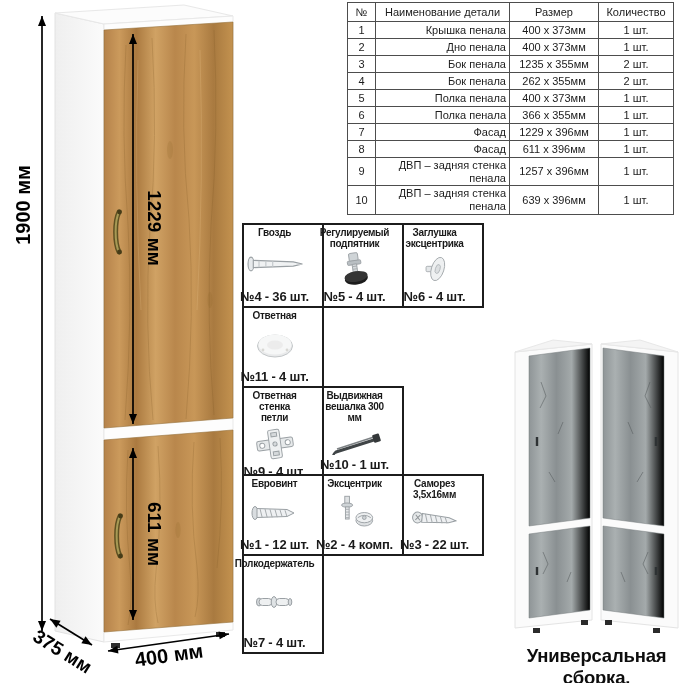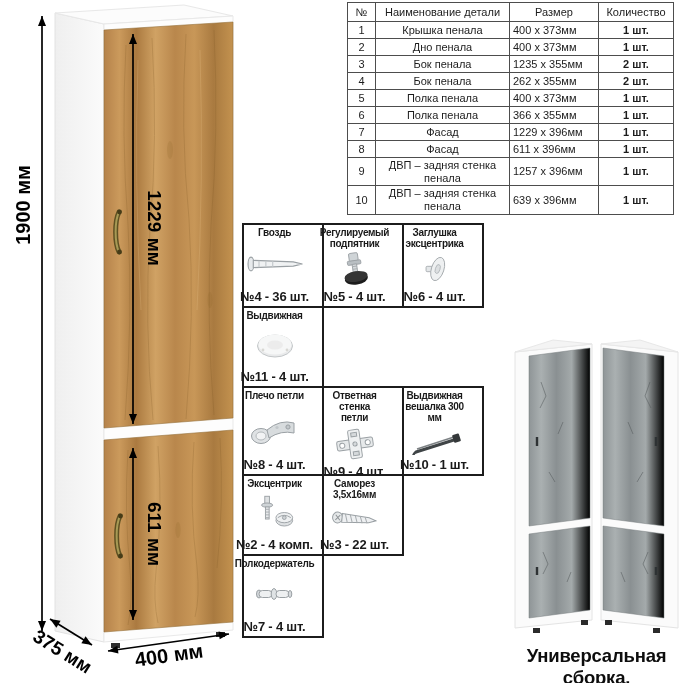--- a/index.html
+++ b/index.html
@@ -6,36 +6,36 @@
   #stage{position:relative;width:700px;height:683px;background:#fff;overflow:hidden;
          font-family:"Liberation Sans",sans-serif;color:#1a1a1a;}
 
   
   #parts-table{position:absolute;left:347px;top:2px;border-collapse:collapse;
                font-size:11px;line-height:1.15;color:#1c1c1c;}
   #parts-table th,#parts-table td{border:1.4px solid #4d4d4d;padding:1px 3px;vertical-align:middle;}
   #parts-table th{font-weight:normal;text-align:center;height:16px;}
   #parts-table td{height:14px;}
   .col-num{width:21px;text-align:center;}
-  .col-name{width:127px;text-align:center;}
-  .col-size{width:82px;text-align:left;}
-  .col-qty{width:68px;text-align:center;font-weight:bold;}
+  .col-name{width:127px;text-align:right;}
+  .col-size{width:82px;text-align:center;}
+  .col-qty{width:68px;text-align:center;}
 
   
   #hw-grid{position:absolute;left:242px;top:223px;width:246px;}
   .hw-row{display:flex;}
   .hw-cell{box-sizing:border-box;width:82px;border:2px solid #1c1c1c;
            margin-right:-2px;margin-bottom:-2px;background:#fff;
            display:flex;flex-direction:column;align-items:center;justify-content:space-between;
            padding:2px 18px 1px 1px;}
   .hw-name{font-weight:bold;font-size:10px;letter-spacing:-0.3px;text-align:center;line-height:1.12;}
   .hw-count{font-weight:bold;font-size:13px;letter-spacing:-0.2px;white-space:nowrap;padding-bottom:1px;}
   .hw-icon{flex:0 0 auto;display:flex;align-items:center;justify-content:center;}
   .r1 .hw-cell{height:85px;} .r2 .hw-cell{height:82px;} .r3 .hw-cell{height:90px;}
-  .r4 .hw-cell{height:82px;} .r5 .hw-cell{height:84px;}
+  .r4 .hw-cell{height:82px;} .r5 .hw-cell{height:100px;}
 
   
   #cabinet-svg{position:absolute;left:0;top:0;}
   #universal-svg{position:absolute;left:493px;top:322px;}
   #universal-caption{position:absolute;left:493px;top:645px;width:207px;text-align:center;
                      font-size:18.5px;font-weight:bold;color:#0d0d0d;letter-spacing:-0.2px;}
   .dim-label{font-weight:bold;fill:#000;}
 </style>
 </head>
 <body>
@@ -252,48 +252,35 @@
             <ellipse cx="31" cy="20" rx="2.6" ry="5.2" fill="#dcdfe1" stroke="#b5babd"></ellipse>
           </g>
         </svg>
           </div>
         <div class="hw-count">№6 - 4 шт.</div>
       </div>
     </div>
 
     <div class="hw-row r2">
       <div class="hw-cell">
-        <div class="hw-name">Выдвижная</div>
+        <div class="hw-name">Ответная</div>
         <div class="hw-icon">
             <svg width="58" height="36" viewBox="0 0 56 36">
           <ellipse cx="28" cy="19" rx="17.5" ry="11" fill="#e9eaeb" stroke="#c2c6c8"></ellipse>
           <ellipse cx="28" cy="17.5" rx="16.5" ry="10" fill="#f6f7f7"></ellipse>
           <ellipse cx="28" cy="18" rx="8" ry="4.5" fill="#ececec"></ellipse>
           <circle cx="16" cy="23" r="1.4" fill="#d8d8d4"></circle>
               <circle cx="40" cy="23" r="1.4" fill="#d8d8d4"></circle>
         </svg>
           </div>
         <div class="hw-count">№11 - 4 шт.</div>
       </div>
     </div>
 
     <div class="hw-row r3">
-      <div class="hw-cell">
-        <div class="hw-name">Плечо петли</div>
-        <div class="hw-icon">
-            <svg width="58" height="40" viewBox="0 0 56 40">
-          <ellipse cx="14" cy="27" rx="9.5" ry="7.5" fill="#dfe2e4" stroke="#9aa0a4"></ellipse>
-          <ellipse cx="14" cy="27" rx="5" ry="4" fill="#f2f3f4" stroke="#b3b8bb"></ellipse>
-          <path d="M20 21 q13 -11 27 -7 l0 10 q-13 -3 -25 5 z" fill="#d8dcde" stroke="#9aa0a4"></path>
-          <circle cx="41" cy="18" r="2.1" fill="#c2c7ca" stroke="#9aa0a4"></circle>
-          <circle cx="30" cy="18.5" r="1.6" fill="#c2c7ca"></circle>
-        </svg>
-          </div>
-        <div class="hw-count">№8 - 4 шт.</div>
-      </div>
       <div class="hw-cell">
         <div class="hw-name">Ответная стенка петли</div>
         <div class="hw-icon">
             <svg width="56" height="40" viewBox="0 0 56 42">
           <g transform="rotate(-8 28 21)">
             <rect x="9" y="16" width="38" height="10" rx="2" fill="#e6e9ea" stroke="#9aa0a4"></rect>
             <rect x="22" y="6" width="12" height="30" rx="2" fill="#eef0f1" stroke="#9aa0a4"></rect>
             <circle cx="14.5" cy="21" r="2.7" fill="#fff" stroke="#9aa0a4"></circle>
             <circle cx="41.5" cy="21" r="2.7" fill="#fff" stroke="#9aa0a4"></circle>
             <circle cx="28" cy="21" r="2.2" fill="#d5d9db" stroke="#9aa0a4"></circle>
@@ -312,20 +299,31 @@
           <line x1="9" y1="27" x2="50" y2="14" stroke="#3f4446" stroke-width="3" stroke-linecap="round"></line>
           <path d="M9 27 q-4.5 3 -1.5 6 q3 2 6 -1" fill="none" stroke="#3f4446" stroke-width="2.4"></path>
           <rect x="46" y="9" width="7" height="8" rx="1" transform="rotate(-18 50 13)" fill="#34383a"></rect>
         </svg>
           </div>
         <div class="hw-count">№10 - 1 шт.</div>
       </div>
     </div>
 
     <div class="hw-row r4">
+      <div class="hw-cell">
+        <div class="hw-name">Евровинт</div>
+        <div class="hw-icon">
+            <svg width="62" height="30" viewBox="0 0 56 30">
+          <ellipse cx="8" cy="15" rx="3" ry="6.5" fill="#d9dde0" stroke="#9aa0a4"></ellipse>
+          <polygon points="10,10.5 40,11.5 47,15 40,18.5 10,19.5" fill="#eef0f2" stroke="#9aa0a4"></polygon>
+          <path d="M13 10.7 l2.2 8.8 M18 11 l2.2 8.4 M23 11.3 l2.2 8 M28 11.6 l2.2 7.6 M33 11.9 l2.2 7 M38 12.3 l2 6.4" stroke="#a7acaf" fill="none"></path>
+        </svg>
+          </div>
+        <div class="hw-count">№1 - 12 шт.</div>
+      </div>
       <div class="hw-cell">
         <div class="hw-name">Эксцентрик</div>
         <div class="hw-icon">
             <svg width="52" height="38" viewBox="0 0 56 40">
           <rect x="17" y="2" width="5" height="8" fill="#dfe2e4" stroke="#9aa0a4"></rect>
           <ellipse cx="19.5" cy="11.5" rx="6" ry="2.3" fill="#cfd4d7" stroke="#9aa0a4"></ellipse>
           <rect x="17.7" y="13.5" width="4" height="13" fill="#e8eaec" stroke="#9aa0a4"></rect>
           <path d="M17.7 16 h4 M17.7 19 h4 M17.7 22 h4 M17.7 25 h4" stroke="#a7acaf"></path>
           <ellipse cx="38" cy="28" rx="9" ry="6" fill="#dde0e2" stroke="#9aa0a4"></ellipse>
           <ellipse cx="38" cy="25" rx="9" ry="5.5" fill="#eef0f1" stroke="#9aa0a4"></ellipse>

